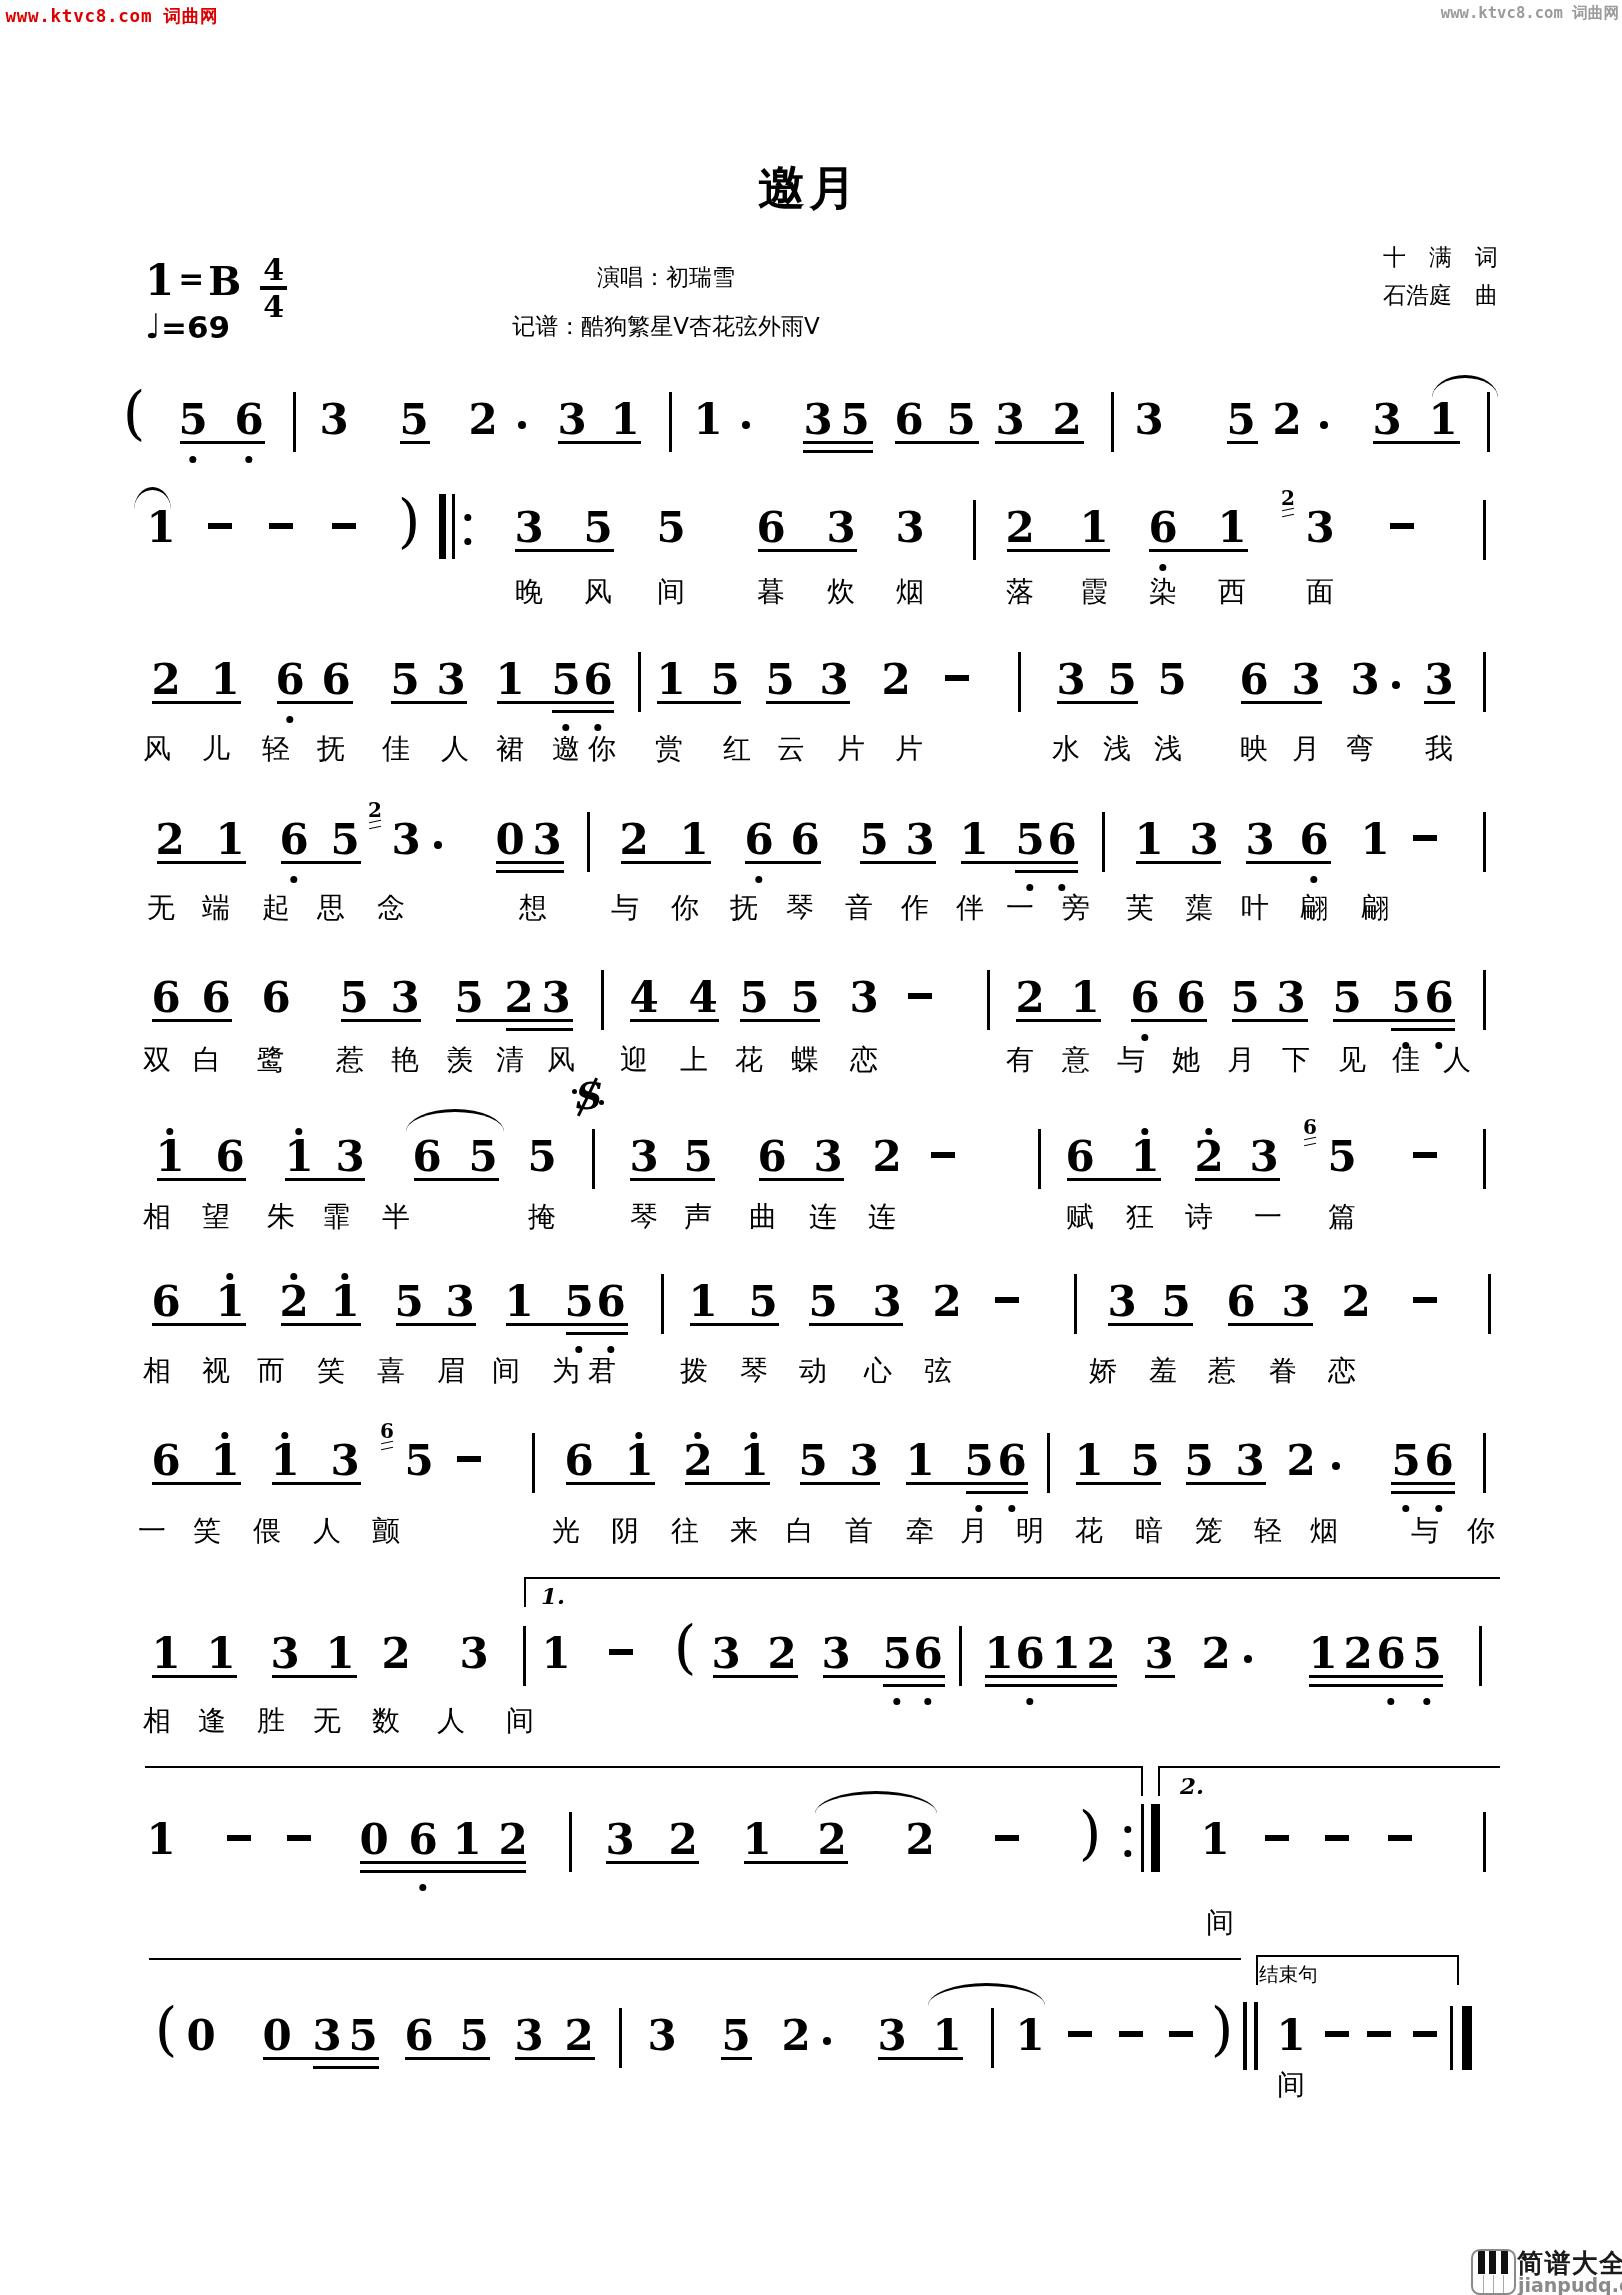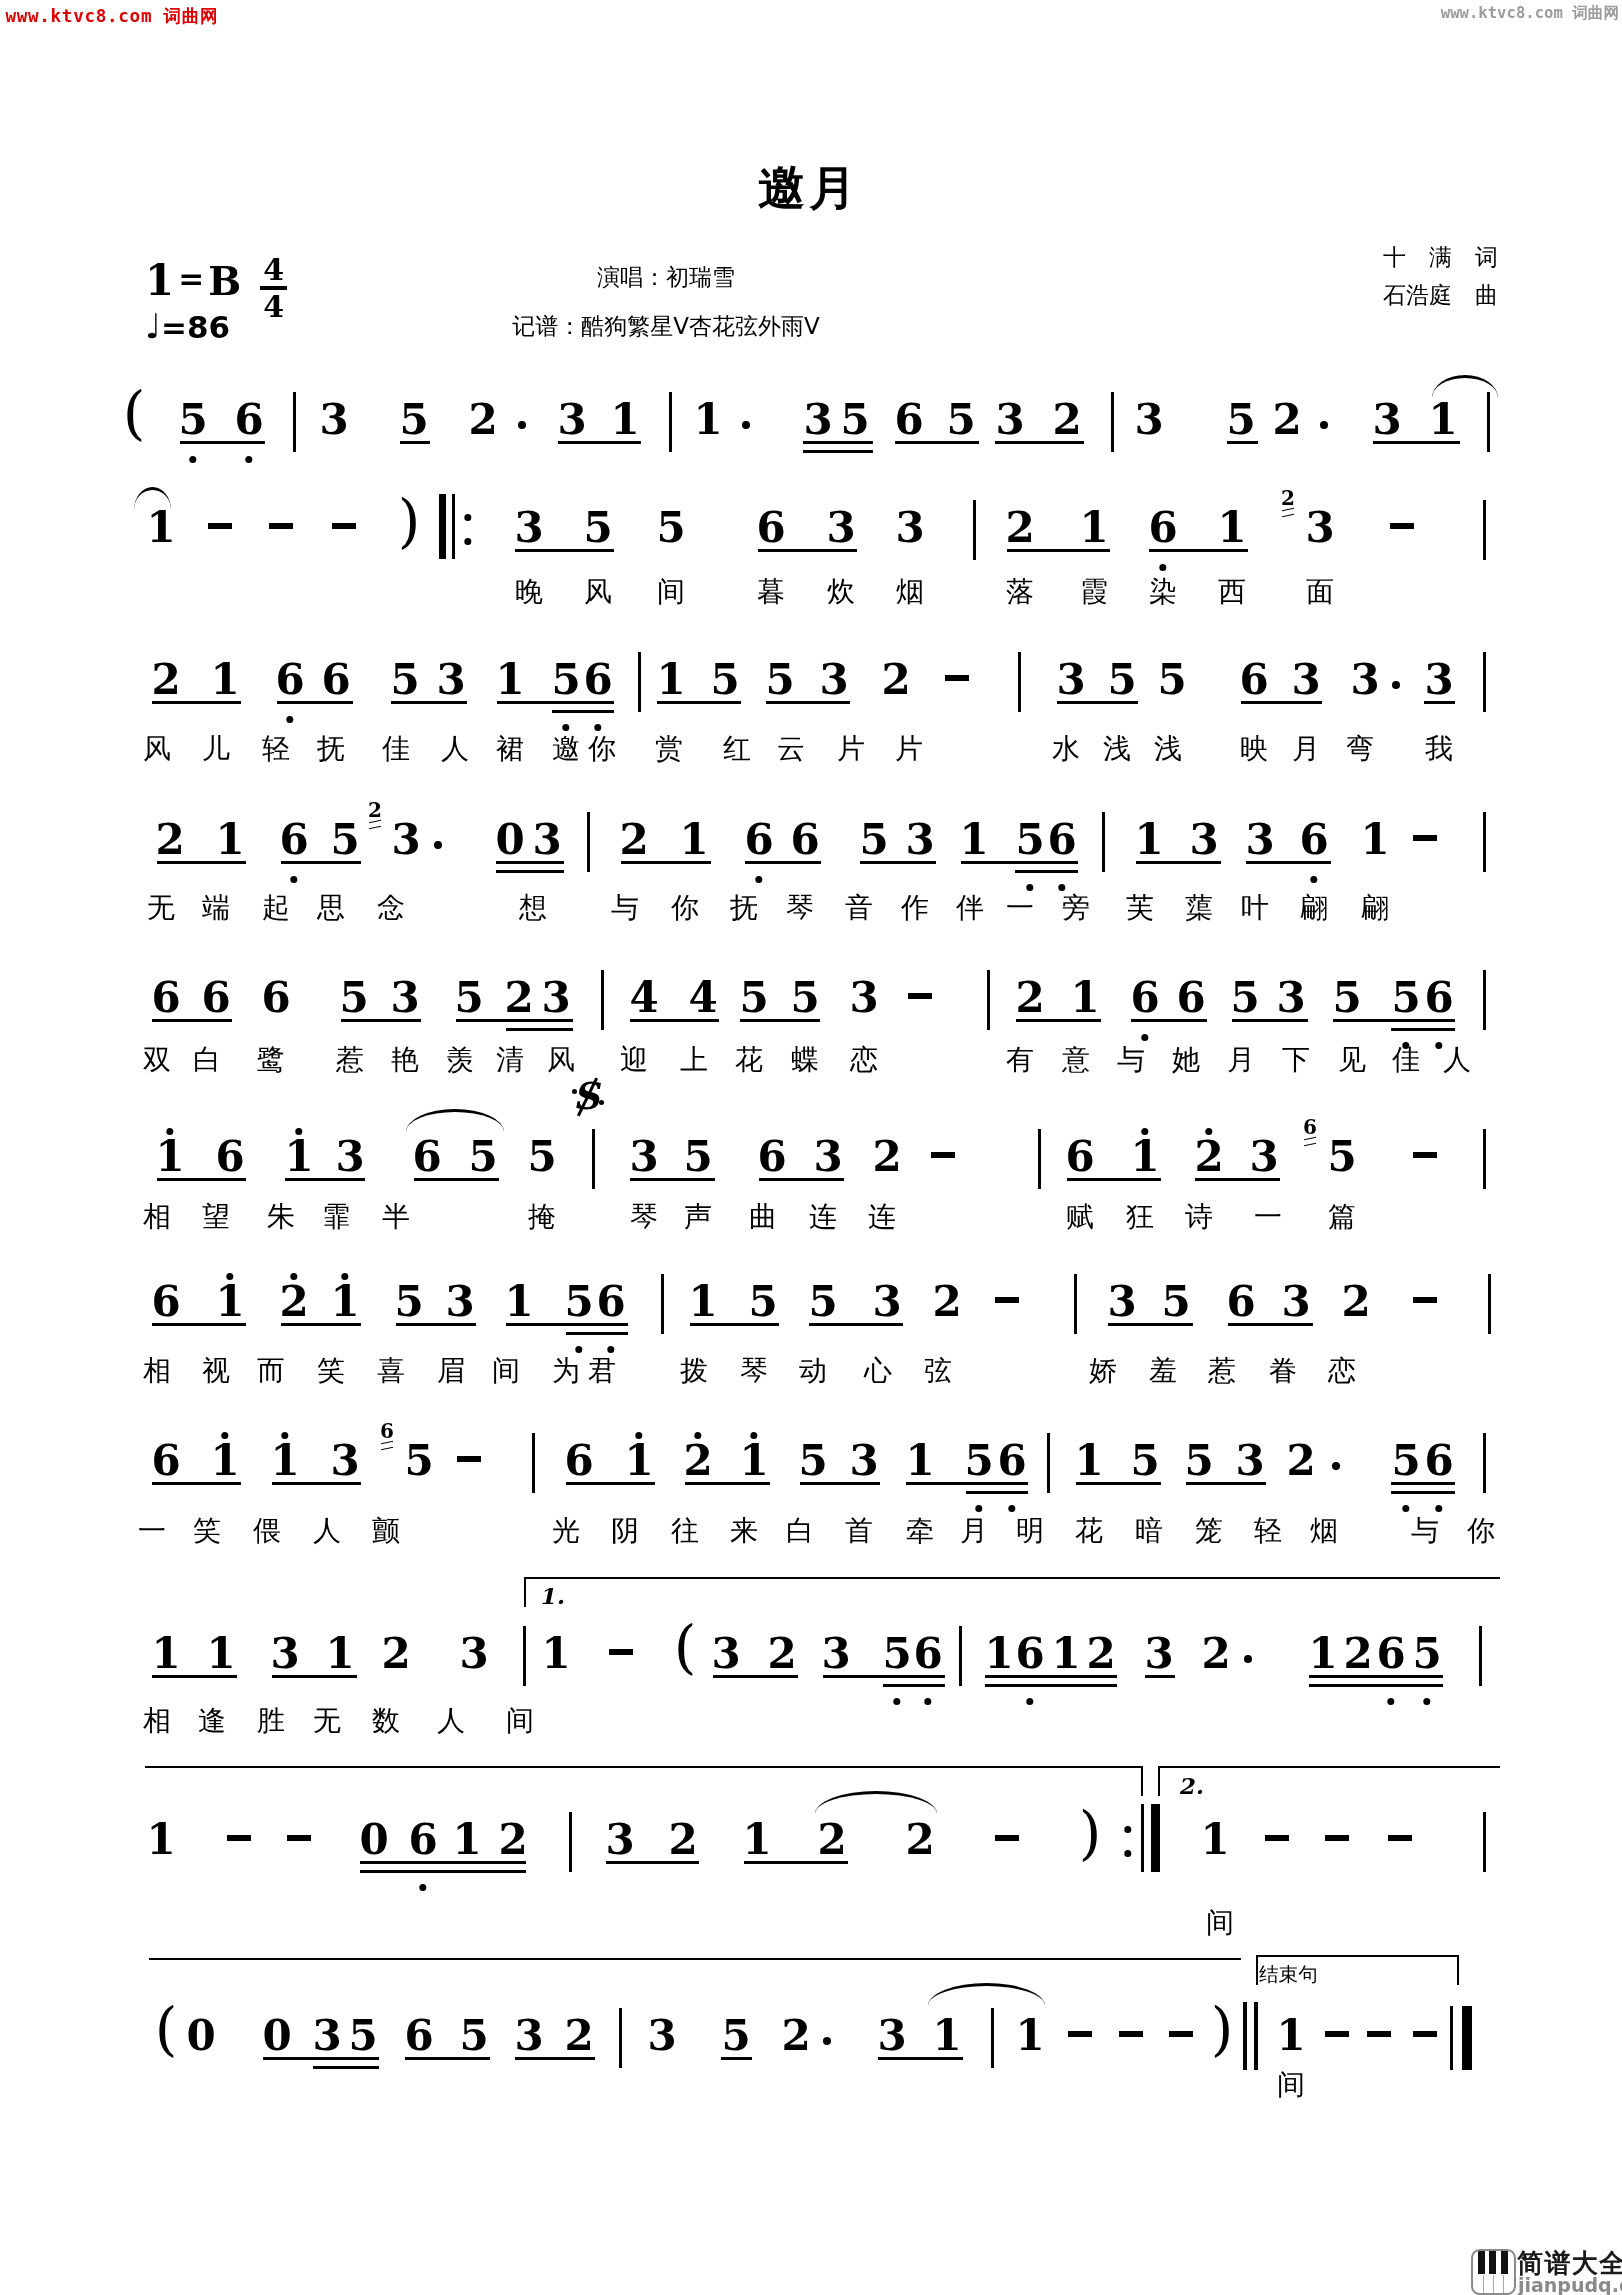--- a/index.html
+++ b/index.html
@@ -61,21 +61,21 @@
 
 <div id="sheet">
   <div class="wm-left">www.ktvc8.com 词曲网</div>
   <div class="wm-right">www.ktvc8.com 词曲网</div>
 
   <div class="title">邀月</div>
 
   <div class="keyblock">
     <span class="k1">1</span><span class="keq">=</span><span class="kB">B</span><span class="frac"><span class="fn">4</span><span class="fl"></span><span class="fd">4</span></span>
   </div>
-  <div class="tempo"><span class="tn">♩</span><span>=86</span></div>
+  <div class="tempo"><span class="tn">♩</span><span>=69</span></div>
 
   <div class="singer">演唱：初瑞雪</div>
   <div class="notator">记谱：酷狗繁星V杏花弦外雨V</div>
   <div class="lyricist">十　满　词</div>
   <div class="composer">石浩庭　曲</div>
 
   <div id="systems">
       <div class="sys" style="top: 399px;">
         <span class="tok paren" style="left: 134px;">(</span>
         <span class="tok" style="left: 193px;">5</span>

